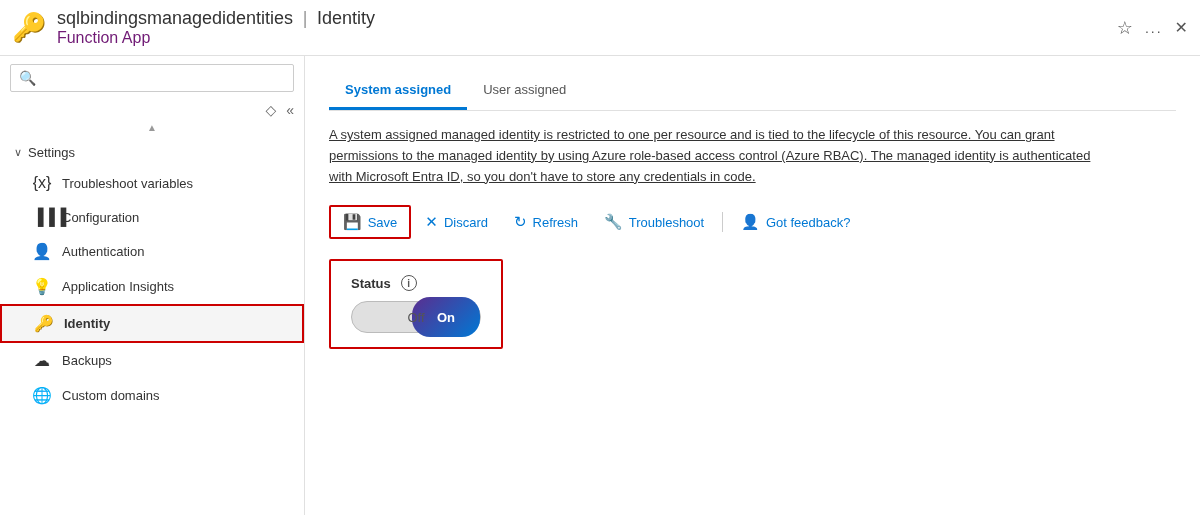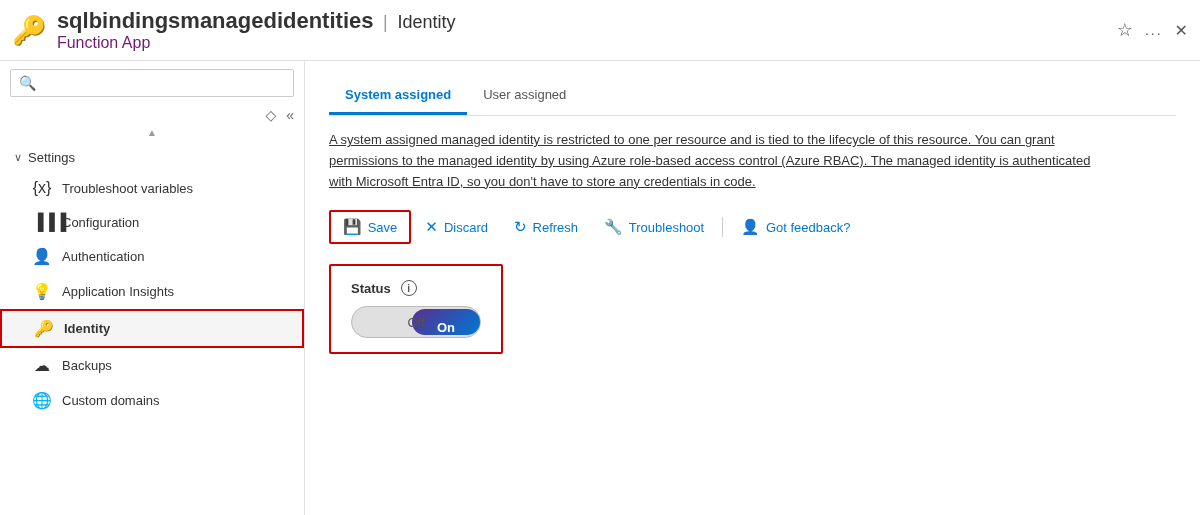--- a/index.html
+++ b/index.html
@@ -57,31 +57,31 @@
     .toolbar-divider { width: 1px; height: 20px; background: #ccc; margin: 0 4px; }
 
     
     .status-section { border: 2px solid #c00; display: inline-block; padding: 14px 20px; border-radius: 2px; }
     .status-label { display: flex; align-items: center; gap: 10px; font-size: 13px; font-weight: 600; margin-bottom: 10px; }
     .info-icon { width: 16px; height: 16px; border-radius: 50%; border: 1.5px solid #555; display: inline-flex; align-items: center; justify-content: center; font-size: 10px; color: #555; font-weight: 700; }
 
     
     .toggle-container { display: flex; align-items: center; background: #e0e0e0; border-radius: 20px; width: 130px; height: 32px; position: relative; border: 1px solid #bbb; }
     .toggle-off { flex: 1; text-align: center; font-size: 13px; color: #555; z-index: 1; }
-    .toggle-on-pill { position: absolute; right: 0; width: 68px; height: 26px; background: linear-gradient(135deg, #5b2d8f, #0078d4); border-radius: 18px; display: flex; align-items: flex-end; justify-content: center; }
+    .toggle-on-pill { position: absolute; right: 0; width: 68px; height: 40px; background: linear-gradient(135deg, #5b2d8f, #0078d4); border-radius: 18px; display: flex; align-items: center; justify-content: center; }
     .toggle-on-text { color: #fff; font-size: 13px; font-weight: 600; }
   </style>
 </head>
 <body>
 
 <div class="title-bar">
   <span class="title-icon">🔑</span>
   <div class="title-text-group">
     <div>
-      <span style="font-size:22px; font-weight:700;">sqlbindingsmanagedidentities</span>
+      <span style="font-size:18px; font-weight:400;">sqlbindingsmanagedidentities</span>
       <span style="color:#999; margin:0 6px; font-size:18px;">|</span>
       <span style="font-size:18px; font-weight:400;">Identity</span>
     </div>
     <div style="font-size:16px; color:#701a75;">Function App</div>
   </div>
   <div class="title-actions">
     <span style="font-size:18px; cursor:pointer; color:#555;">☆</span>
     <span style="font-size:14px; cursor:pointer; color:#555; letter-spacing:2px;">...</span>
     <span style="font-size:16px; cursor:pointer; color:#555;">✕</span>
   </div>

